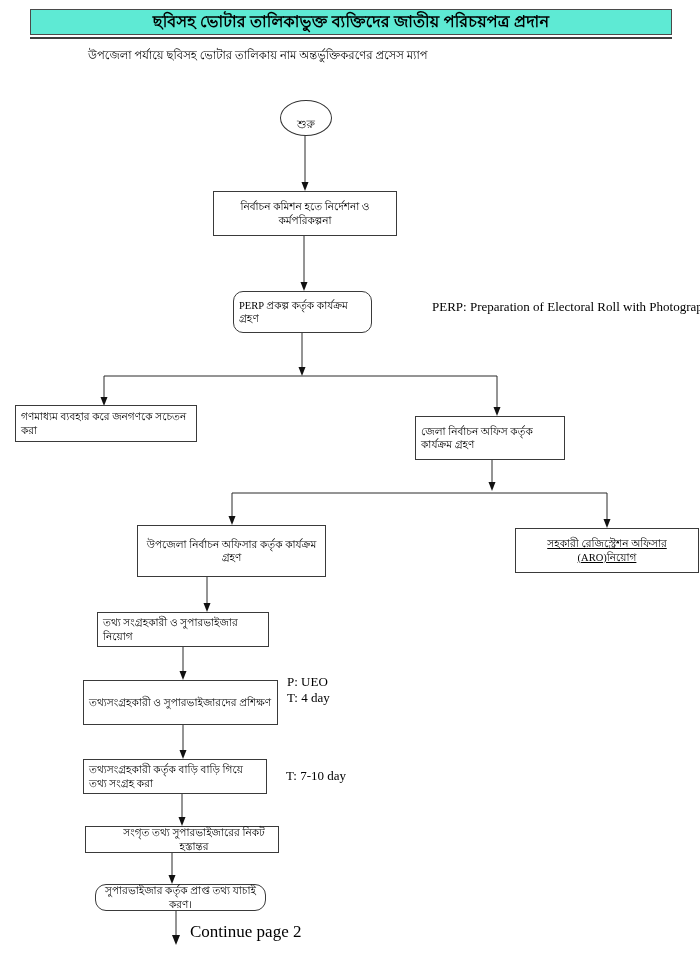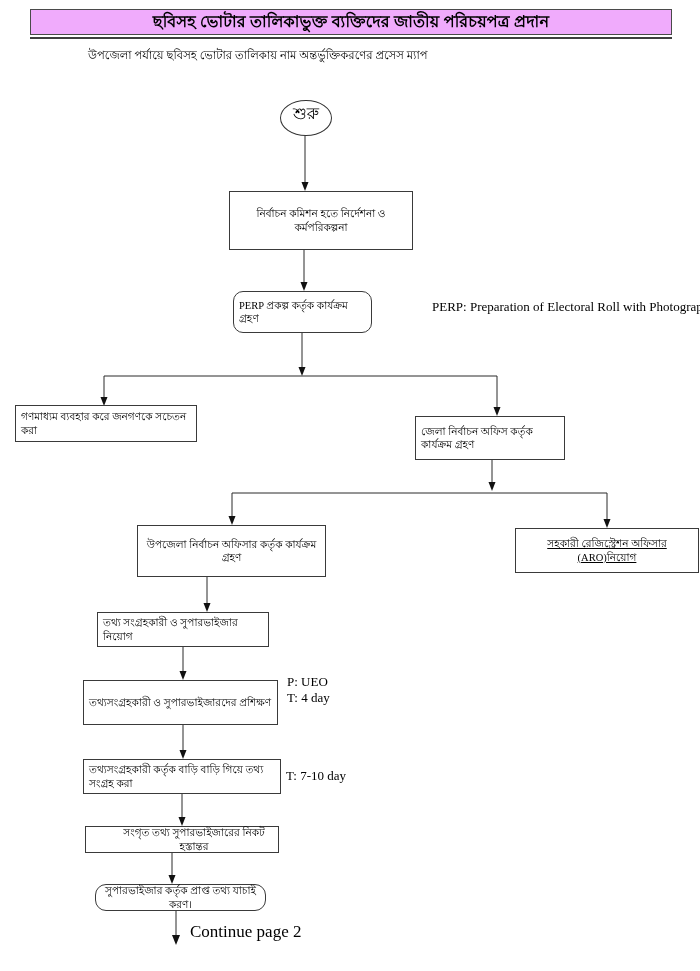--- a/index.html
+++ b/index.html
@@ -4,53 +4,53 @@
 <style>
   html,body{margin:0;padding:0;}
   body{
     width:700px;height:971px;position:relative;background:#ffffff;
     font-family:"Liberation Serif","DejaVu Serif",serif;
     color:#000;
   }
   
   .title-bar{
     position:absolute;left:30px;top:9px;width:640px;height:24px;
-    background:#f0abfc;border:1px solid #4a4a4a;
+    background:#5eead4;border:1px solid #4a4a4a;
     display:flex;align-items:center;justify-content:center;
     font-weight:bold;font-size:16px;letter-spacing:0.2px;
   }
   .title-underline{
     position:absolute;left:30px;top:37px;width:642px;height:2px;background:#3f3f3f;
   }
   .subtitle{
     position:absolute;left:88px;top:47px;font-size:11.5px;white-space:nowrap;
   }
   
   .node{
     position:absolute;background:#fff;border:1px solid #3a3a3a;
     display:flex;align-items:center;justify-content:center;
     font-size:10.5px;line-height:1.25;text-align:center;
     box-sizing:border-box;padding:2px 5px;
   }
   .node.align-left{justify-content:flex-start;text-align:left;}
   .start-oval{
     position:absolute;left:280px;top:100px;width:50px;height:34px;
     border:1px solid #333;border-radius:50%;
-    display:flex;align-items:flex-start;justify-content:center;font-size:16px;
+    display:flex;align-items:flex-end;justify-content:center;font-size:11px;
     background:#fff;
   }
-  #node-commission{left:213px;top:191px;width:184px;height:59px;margin-left:16px;}
+  #node-commission{left:213px;top:191px;width:184px;height:45px;}
   #node-perp{left:233px;top:291px;width:139px;height:42px;border-radius:10px;}
   #node-media{left:15px;top:405px;width:182px;height:37px;}
   #node-district{left:415px;top:416px;width:150px;height:44px;}
   #node-upazila{left:137px;top:525px;width:189px;height:52px;}
   #node-aro{left:515px;top:528px;width:184px;height:45px;text-decoration:underline;}
   #node-appoint{left:97px;top:612px;width:172px;height:35px;}
   #node-training{left:83px;top:680px;width:195px;height:45px;}
-  #node-collect{left:83px;top:759px;width:198px;height:35px;}
+  #node-collect{left:83px;top:759px;width:184px;height:35px;}
   #node-handover{left:85px;top:826px;width:194px;height:27px;padding-left:29px;}
   #node-verify{left:95px;top:884px;width:171px;height:27px;border-radius:11px;}
   
   .annotation{position:absolute;font-size:13px;white-space:nowrap;}
   #ann-perp{left:432px;top:299px;}
   #ann-p-ueo{left:287px;top:674px;}
   #ann-t-3day{left:287px;top:690px;}
   #ann-t-710{left:286px;top:768px;}
   #ann-continue{left:190px;top:922px;font-size:17px;}
   

